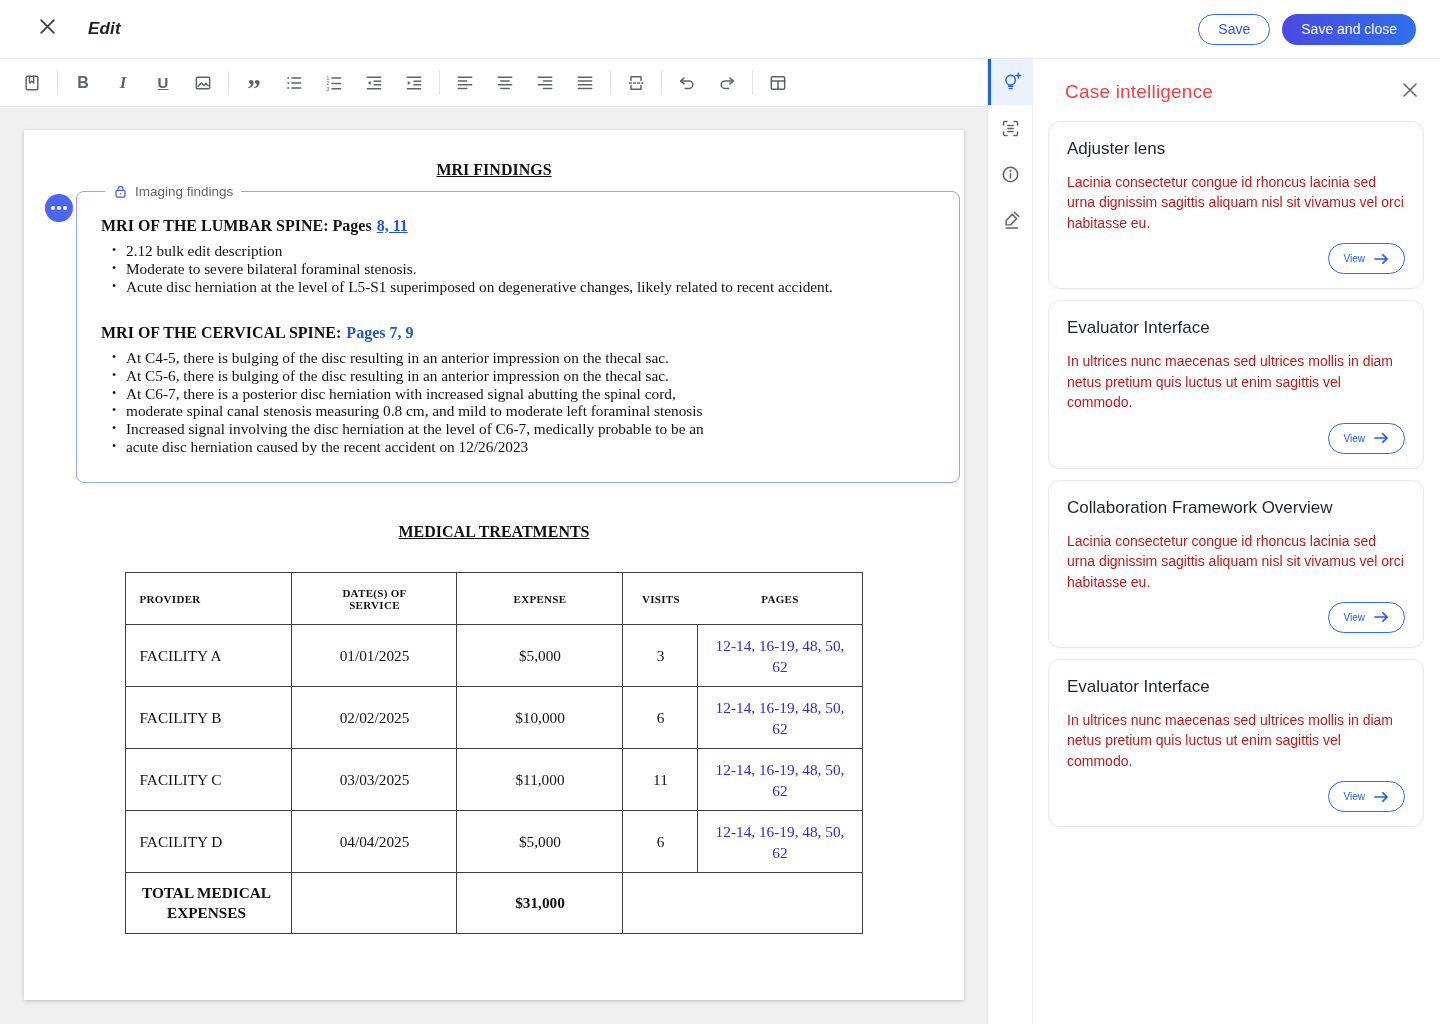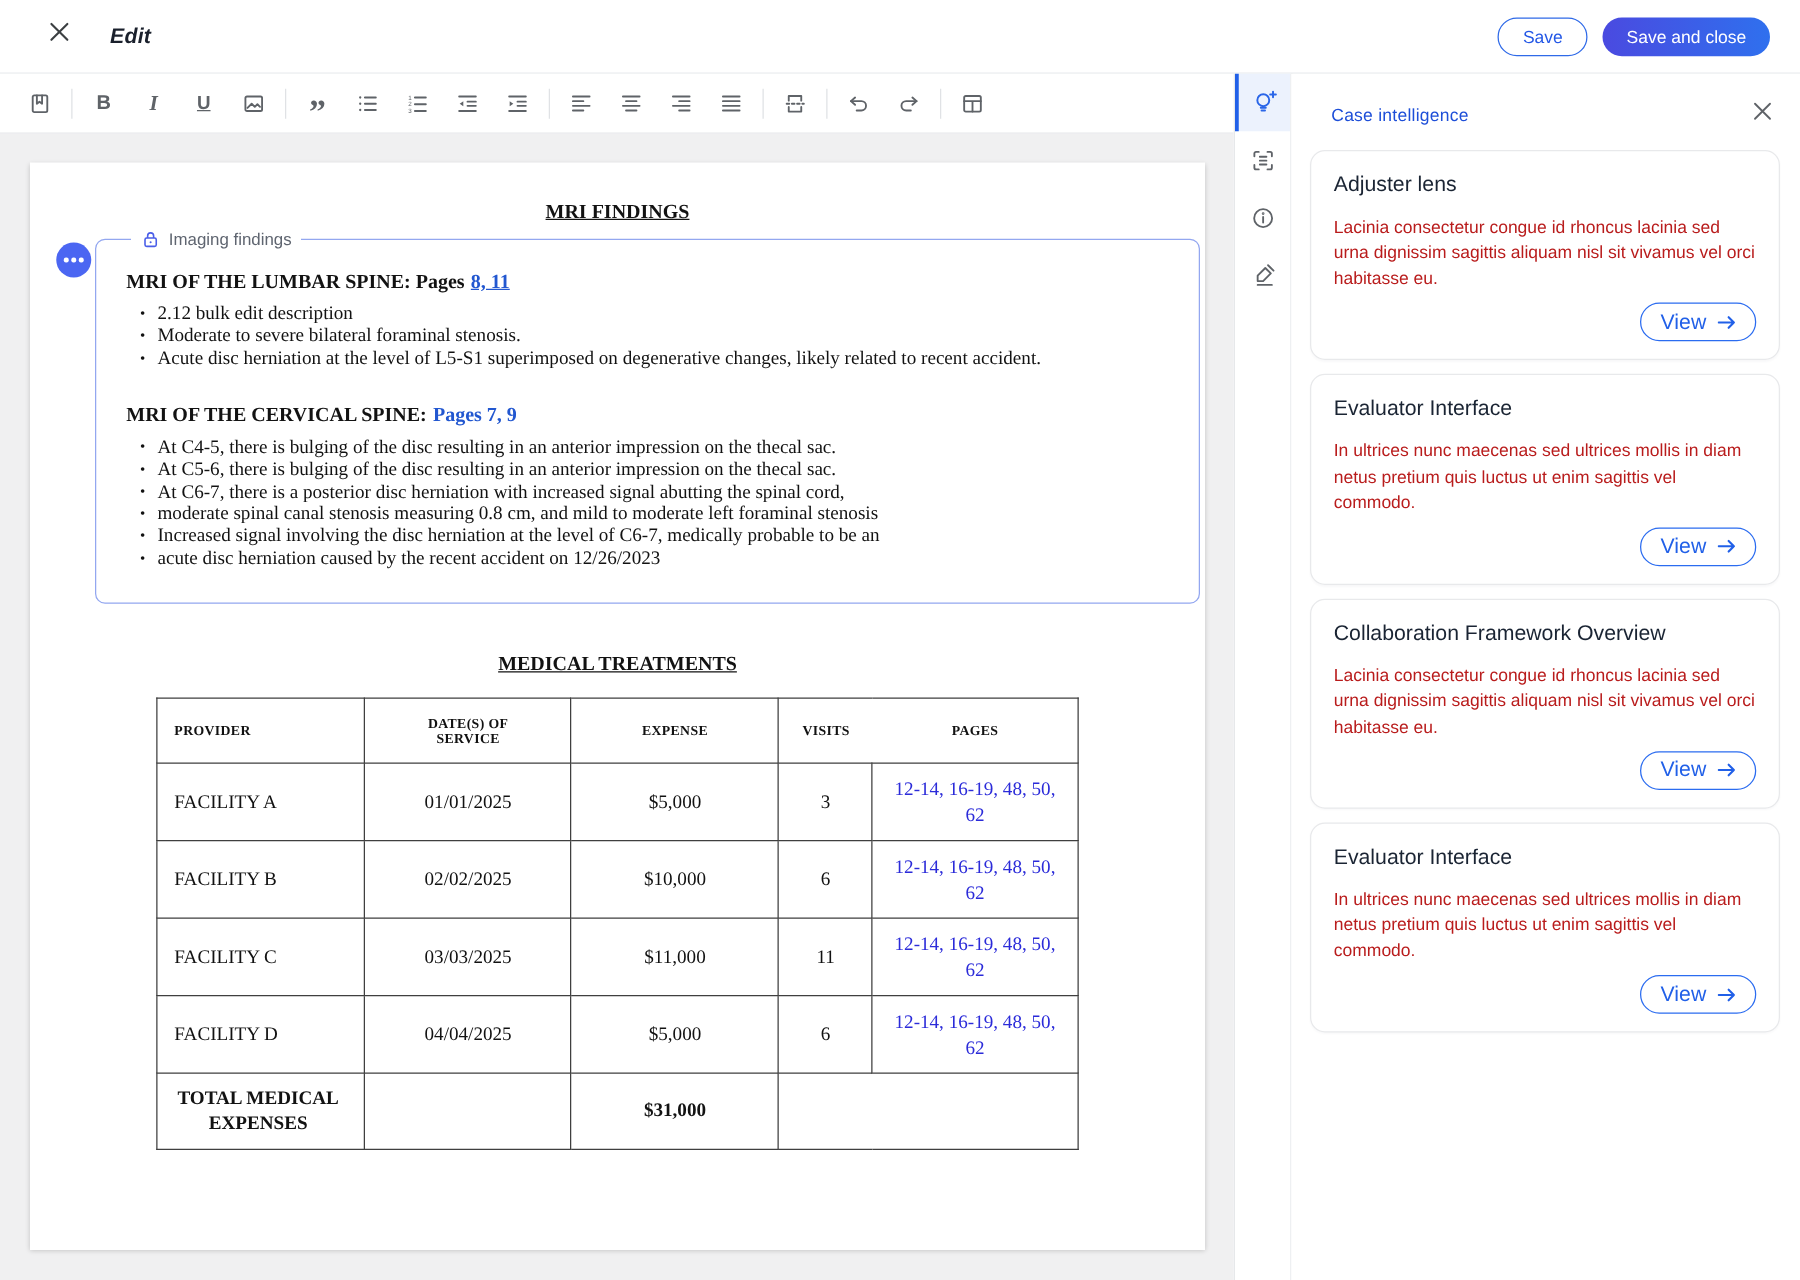--- a/index.html
+++ b/index.html
@@ -51,21 +51,21 @@
   .doc-link { color:#2257d0; text-decoration:underline; font-weight:700; margin-left:5px; cursor:pointer; }
   .doc-link.nolines { text-decoration:none; }
   .doc-ul { list-style:none; margin:7px 0 0 10px; }
   .doc-ul li { position:relative; padding-left:15px; font-size:15.3px; line-height:17.9px; }
   .doc-ul li::before { content:"•"; position:absolute; left:1px; top:0; font-size:12px; }
   .cerv { margin-top:28px; }
   .doc-subtitle { text-align:center; margin-top:40px; font-size:16px; font-weight:700;
                   text-decoration:underline; }
 
   
-  .med-table { margin:17px auto 0; border-collapse:collapse; width:736px; table-layout:fixed; }
+  .med-table { margin:31px auto 0; border-collapse:collapse; width:736px; table-layout:fixed; }
   .med-table th, .med-table td { border:1px solid #3f3f3f; vertical-align:middle; }
   .med-table { border:1.5px solid #222; }
   .med-table th { height:52px; font-size:11px; font-weight:700; letter-spacing:.3px;
                   white-space:pre-line; text-align:center; }
   .th-provider { text-align:left !important; padding-left:13px; }
   .split { display:flex; align-items:center; }
   .split span:first-child { width:75px; text-align:center; }
   .split span:last-child { flex:1; text-align:center; }
   .med-table td { height:62px; font-size:15.3px; text-align:center; }
   td.cell-provider { text-align:left; padding-left:13px; }
@@ -81,30 +81,30 @@
           flex-direction:column; }
   .rail-item { width:100%; height:46px; border:none; background:none; display:flex; align-items:center;
                justify-content:center; cursor:pointer; }
   .rail-item svg { stroke:#5f6368; fill:none; stroke-width:1.7; stroke-linecap:round; stroke-linejoin:round; }
   .rail-item.active { background:#ecf2fd; border-left:3px solid #2160e8; }
   .rail-item.active svg { stroke:#2a66e8; }
 
   
   .sidebar { position:absolute; left:1034px; top:59px; width:406px; height:965px; background:#fff; }
   .sb-head { display:flex; align-items:center; padding:22px 22px 10px 31px; }
-  .sb-title { font-size:14px; font-weight:500; color:#1d4ed8; letter-spacing:.2px; }
+  .sb-title { font-size:19px; font-weight:500; color:#ef4444; letter-spacing:.2px; }
   .sb-close { margin-left:auto; border:none; background:none; color:#5f6368; font-size:18px; cursor:pointer; }
   .cards { padding:8px 16px 0 14px; display:flex; flex-direction:column; gap:11px; }
   .card { border:1px solid #e8e9eb; border-radius:12px; background:#fff; padding:17px 18px 14px;
           box-shadow:0 1px 2px rgba(20,30,50,.03); }
   .card-title { font-size:17px; font-weight:500; color:#1a2433; }
   .card-body { margin-top:13px; font-size:14px; color:#b91c1c; line-height:1.46; }
   .card-foot { margin-top:10px; display:flex; justify-content:flex-end; }
   .view-btn { display:flex; align-items:center; gap:9px; height:31px; padding:0 15px; border-radius:16px;
-              border:1.5px solid #2b6cf0; background:#fff; color:#2160e8; font-size:17px;
+              border:1.5px solid #2b6cf0; background:#fff; color:#2160e8; font-size:10px;
               font-family:inherit; cursor:pointer; }
   .view-btn svg { stroke:#2160e8; fill:none; stroke-width:1.8; stroke-linecap:round; stroke-linejoin:round; }
 </style>
 </head>
 <body>
 
 <div class="app">
 
   <header class="topbar">
     <button class="close-btn">

